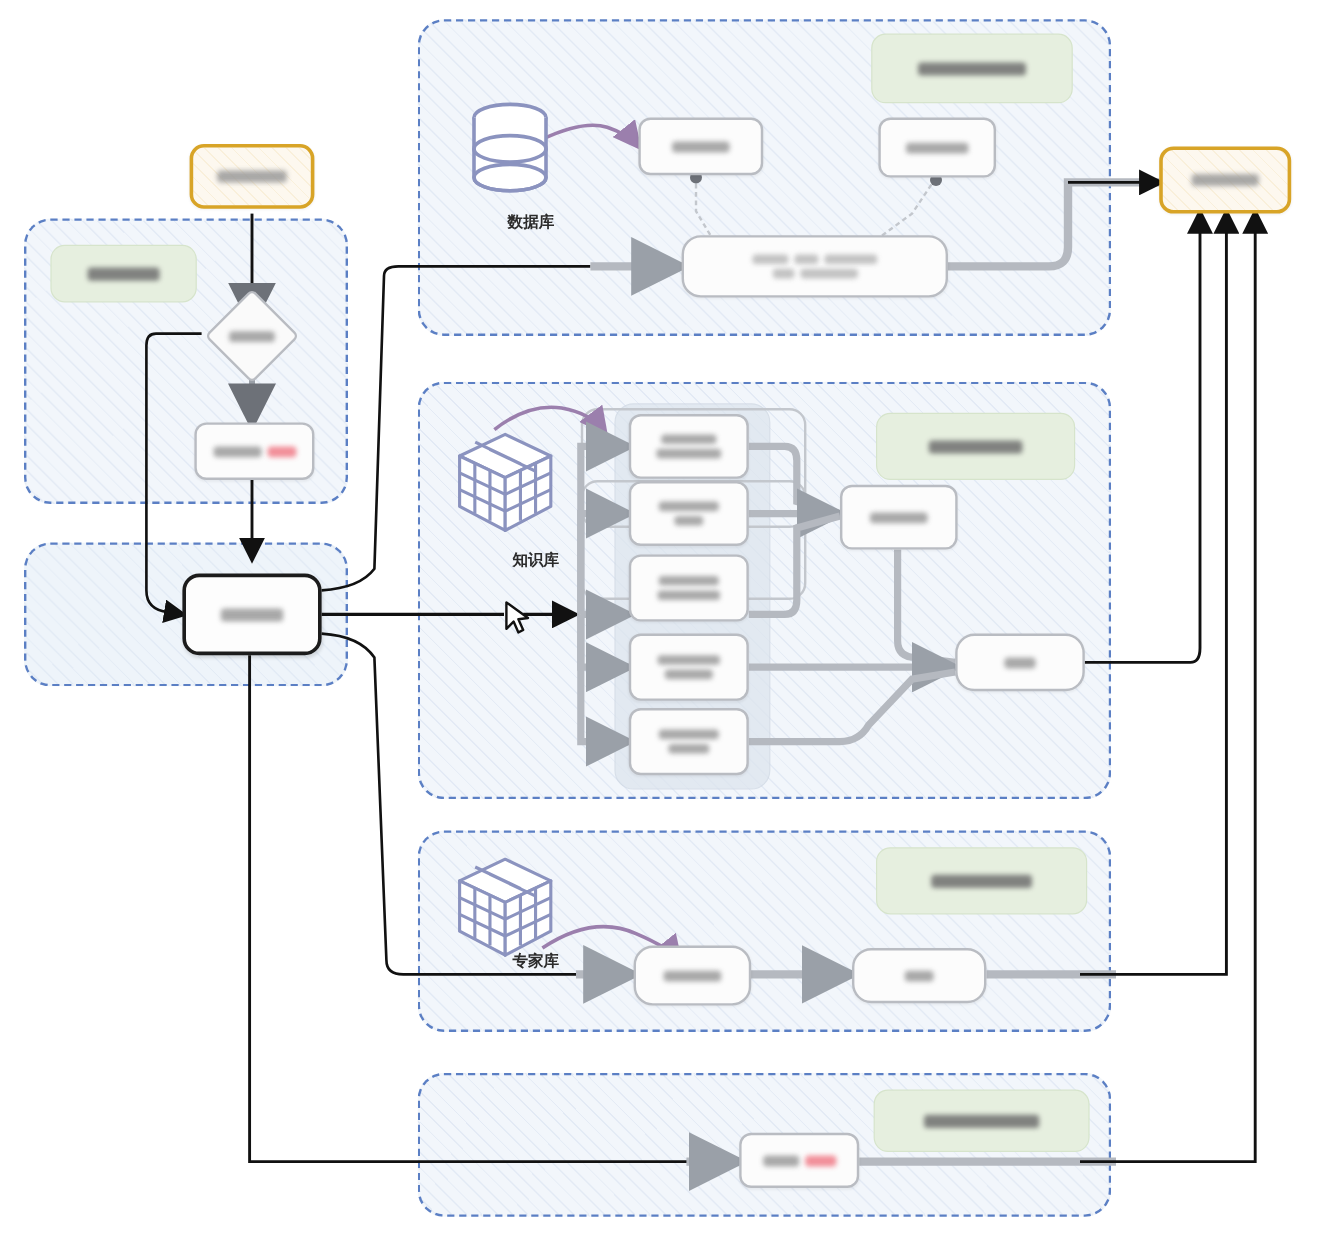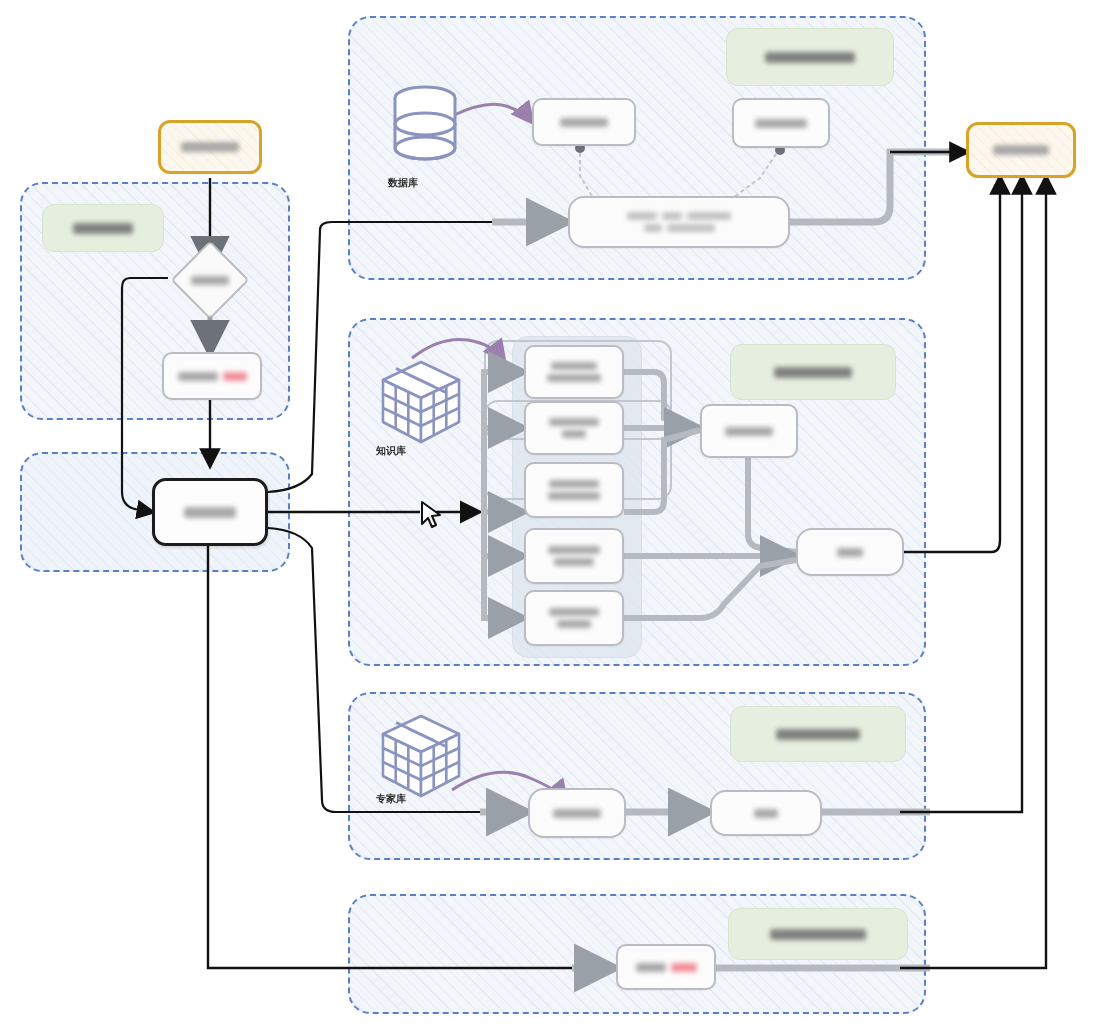--- a/index.html
+++ b/index.html
@@ -95,24 +95,24 @@
     position:absolute;
     border:2px solid #c3c7cd;
     border-radius:14px;
     background:transparent;
     box-sizing:border-box;
   }
 
   
   .icon-label{
     position:absolute;
-    font-size:10px;
+    font-size:13px;
     font-weight:bold;
     color:#2b2b2b;
-    text-align:left;
+    text-align:right;
     white-space:nowrap;
   }
   .icon-svg{position:absolute;}
 
   svg.wires{position:absolute;left:0;top:0;width:1098px;height:1030px;pointer-events:none;}
 </style>
 </head>
 <body>
 
 <div id="canvas">
@@ -240,21 +240,21 @@
       <path d="M45,6 L83,24 L45,42 L7,24 Z"></path>
       <path d="M7,24 L7,66 L45,86 L45,42 Z"></path>
       <path d="M83,24 L83,66 L45,86 L45,42 Z"></path>
       <path d="M20,12.5 L58,30.5 M32,18.5 L70,36.5"></path>
       <path d="M7,38 L45,56 M7,52 L45,70"></path>
       <path d="M83,38 L45,56 M83,52 L45,70"></path>
       <path d="M19.7,30 L19.7,72 M32.3,36 L32.3,78"></path>
       <path d="M70.3,30 L70.3,72 M57.7,36 L57.7,78"></path>
     </g>
   </svg>
-  <div class="icon-label" style="left:376px;top:444px;width:90px;">知识库</div>
+  <div class="icon-label" style="left:376px;top:458px;width:90px;">知识库</div>
 
   <svg class="icon-svg" style="left:376px;top:710px;" width="90" height="96" viewBox="0 0 90 96">
     <g fill="#fff" stroke="#8b93bf" stroke-width="2.6" stroke-linejoin="round">
       <path d="M45,6 L83,24 L45,42 L7,24 Z"></path>
       <path d="M7,24 L7,66 L45,86 L45,42 Z"></path>
       <path d="M83,24 L83,66 L45,86 L45,42 Z"></path>
       <path d="M20,12.5 L58,30.5 M32,18.5 L70,36.5"></path>
       <path d="M7,38 L45,56 M7,52 L45,70"></path>
       <path d="M83,38 L45,56 M83,52 L45,70"></path>
       <path d="M19.7,30 L19.7,72 M32.3,36 L32.3,78"></path>

